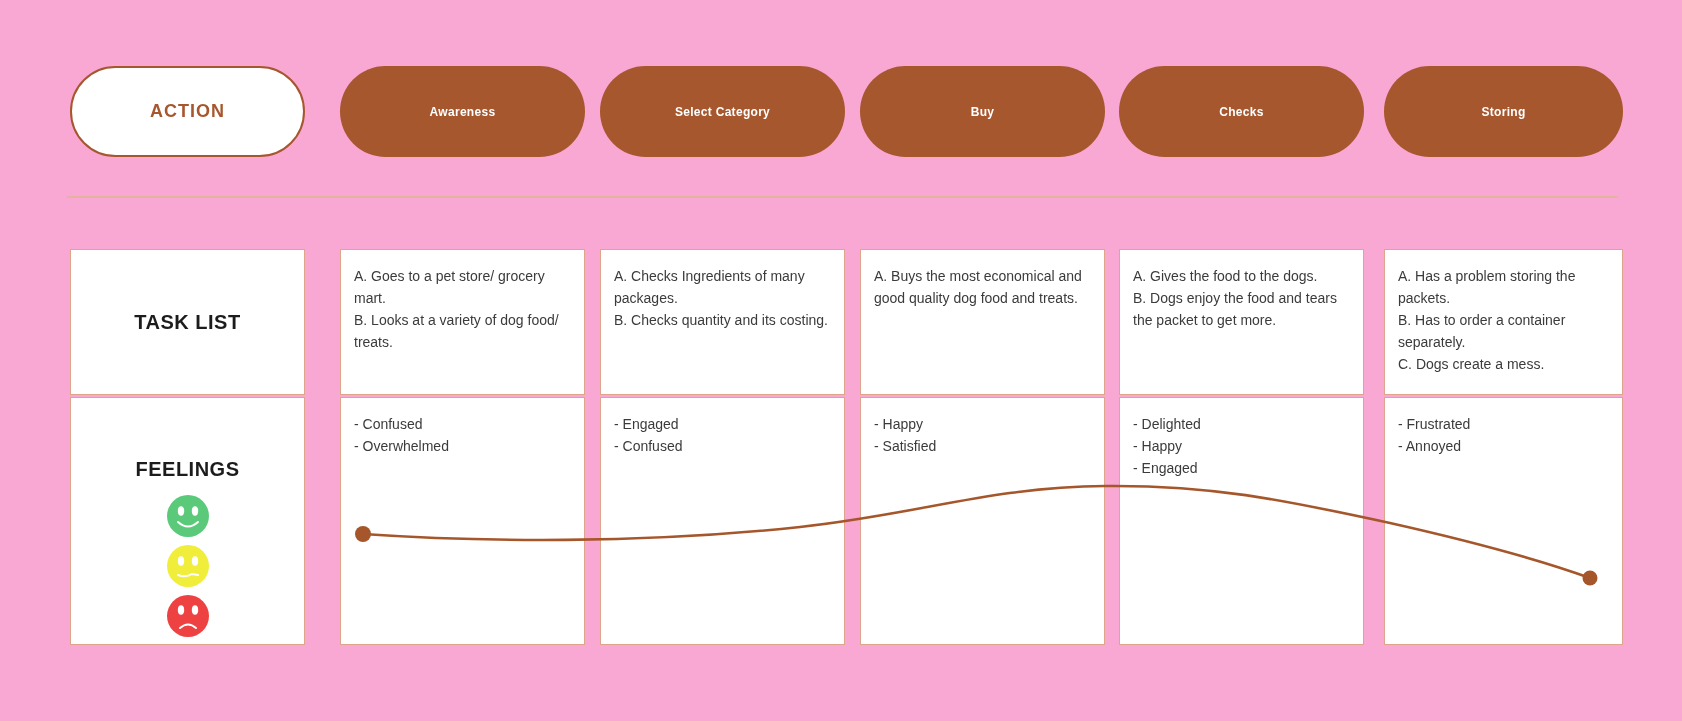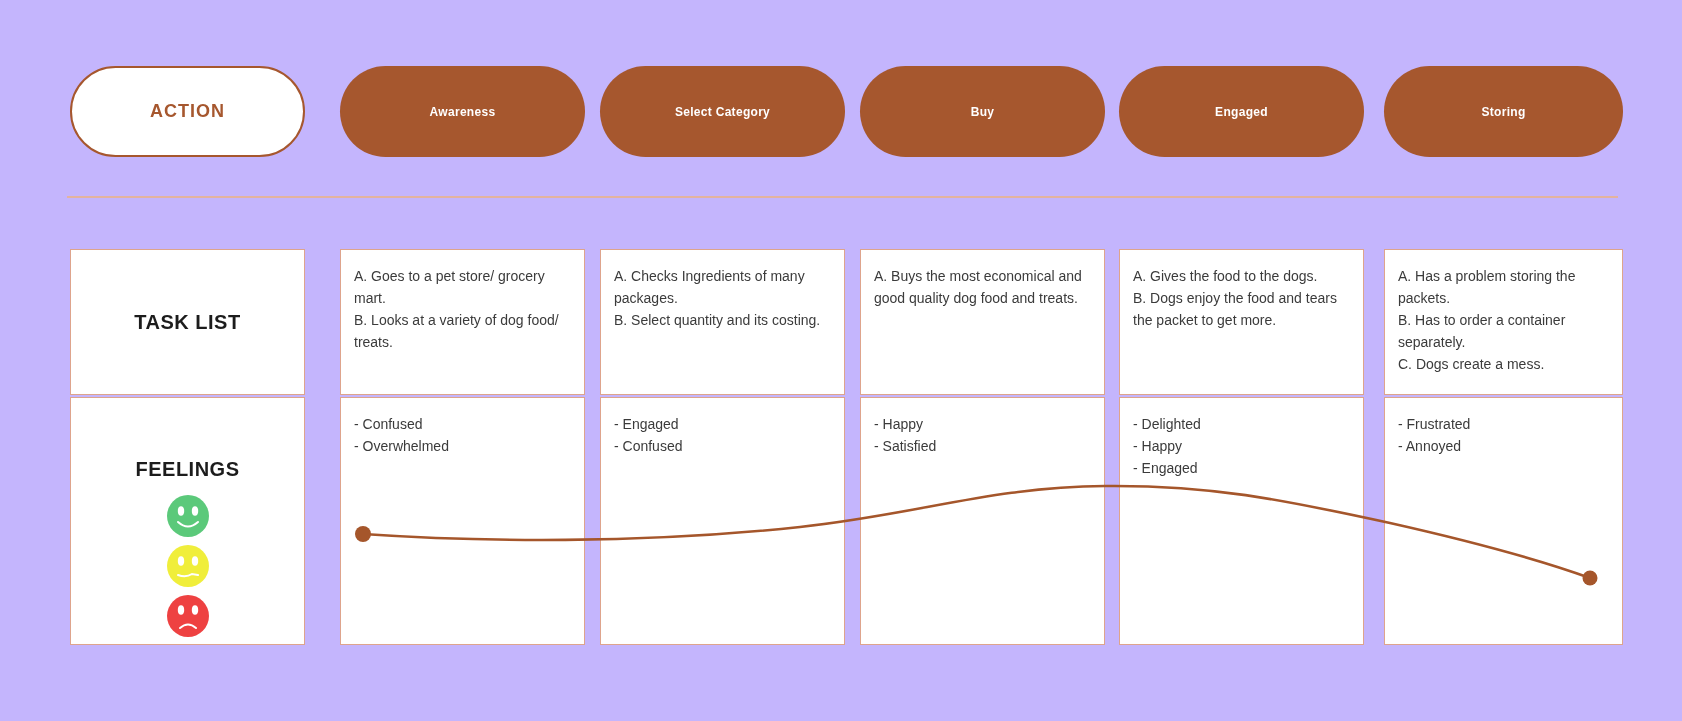--- a/index.html
+++ b/index.html
@@ -1,19 +1,19 @@
 <!DOCTYPE html>
 <html style="--pill_fill: #A6572E; --pill_text: #FFFFFF; --action_text: #A6572E; --cell_border: #DEA48C; --divider: #E3B39F; --curve: #A5562B; --text: #3B3B3B; --face_happy: #5BC97A; --face_neutral: #F0EE3B; --face_sad: #EE4141;"><head>
 <meta charset="utf-8">
 <style>
   html,body{margin:0;padding:0;background:#ffffff;}
   .canvas{
     position:relative;
     width:1682px;height:721px;
-    background:#c4b5fd;
+    background:#f9a8d4;
     font-family:"Liberation Sans", sans-serif;
     overflow:hidden;
   }
   
   .c1{left:70px;width:235px}
   .c2{left:340px;width:245px}
   .c3{left:600px;width:245px}
   .c4{left:860px;width:245px}
   .c5{left:1119px;width:245px}
   .c6{left:1384px;width:239px}
@@ -73,38 +73,38 @@
   <div class="pill stage c2">
     <span>Awareness</span>
   </div>
   <div class="pill stage c3">
     <span>Select Category</span>
   </div>
   <div class="pill stage c4">
     <span>Buy</span>
   </div>
   <div class="pill stage c5">
-    <span>Engaged</span>
+    <span>Checks</span>
   </div>
   <div class="pill stage c6">
     <span>Storing</span>
   </div>
 
   <div class="divider"></div>
 
   <div class="cell labelcell trow c1">
     <span class="rowlabel">TASK LIST</span>
   </div>
   <div class="cell trow c2">
       <div class="line">A. Goes to a pet store/ grocery mart.</div>
       <div class="line">B. Looks at a variety of dog food/ treats.</div>
     </div>
   <div class="cell trow c3">
       <div class="line">A. Checks Ingredients of many packages.</div>
-      <div class="line">B. Select quantity and its costing.</div>
+      <div class="line">B. Checks quantity and its costing.</div>
     </div>
   <div class="cell trow c4">
       <div class="line">A. Buys the most economical and good quality dog food and treats.</div>
     </div>
   <div class="cell trow c5">
       <div class="line">A. Gives the food to the dogs.</div>
       <div class="line">B. Dogs enjoy the food and tears the packet to get more.</div>
     </div>
   <div class="cell trow c6">
       <div class="line">A. Has a problem storing the packets.</div>

